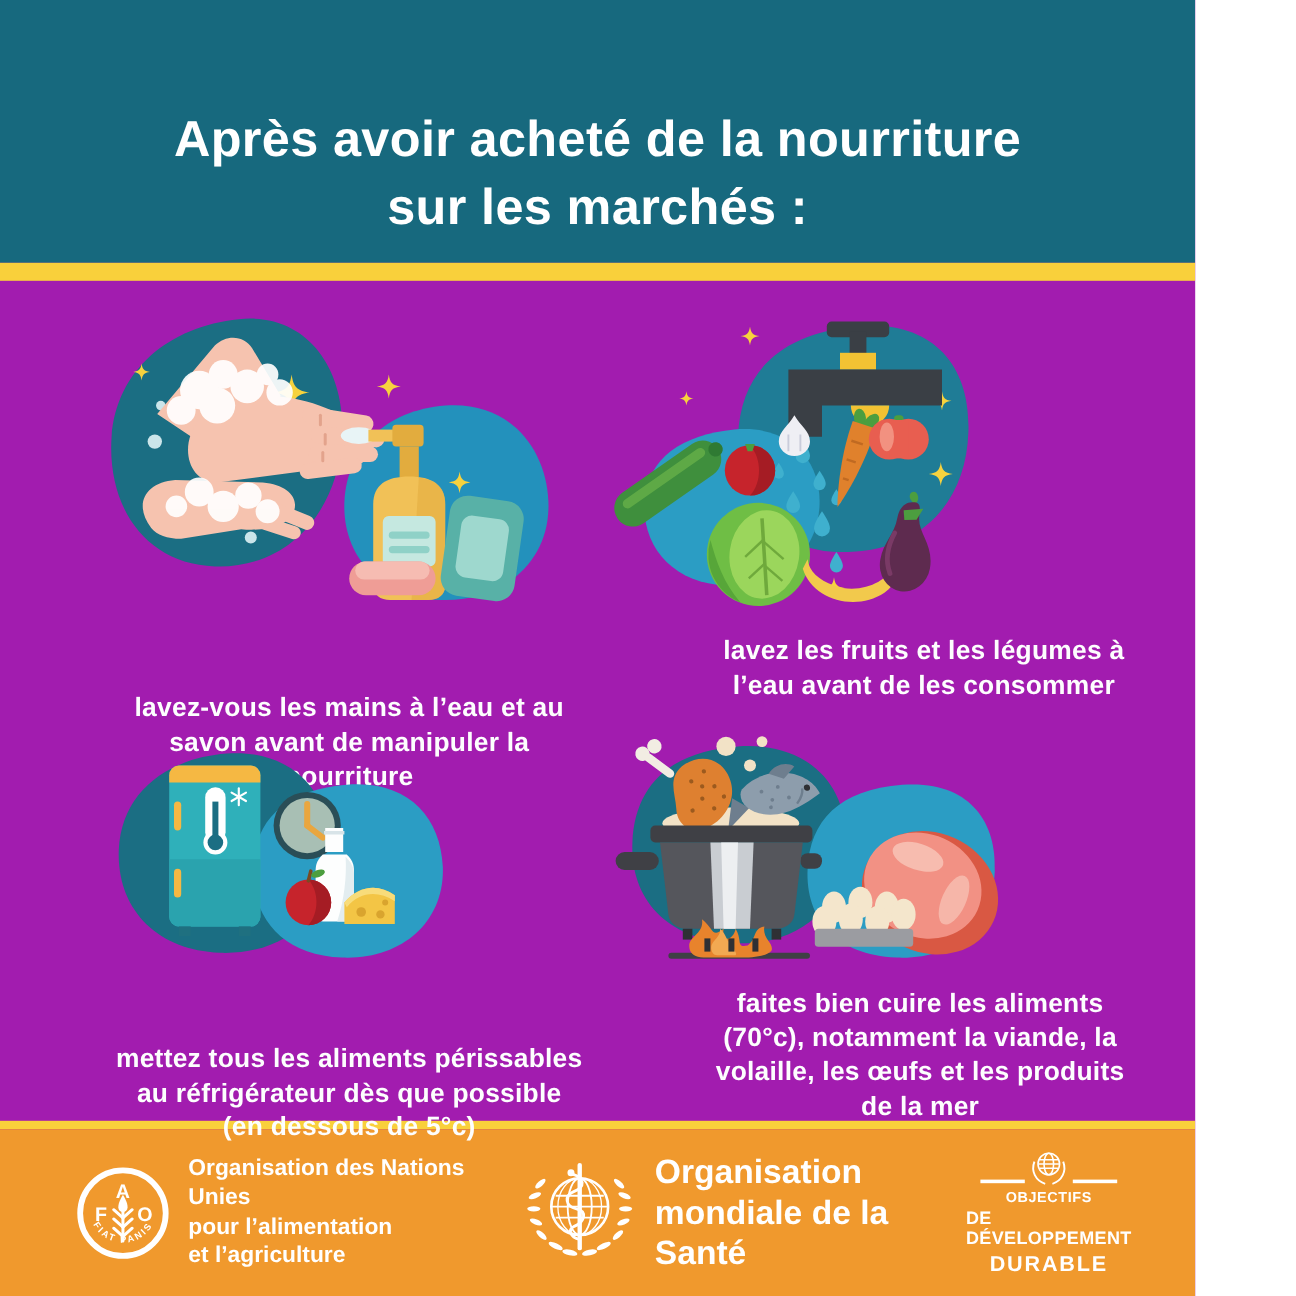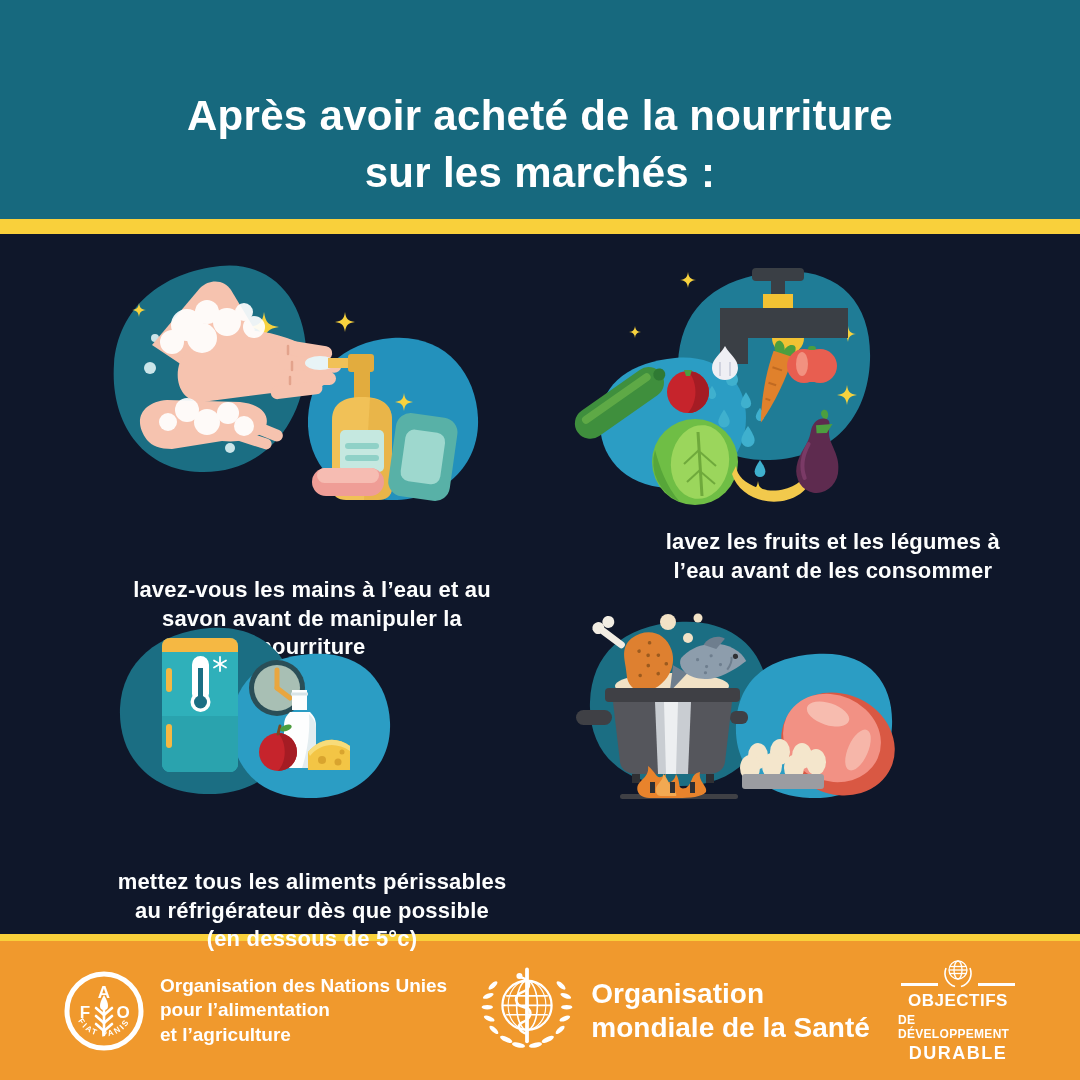--- a/index.html
+++ b/index.html
@@ -1,18 +1,18 @@
 <!DOCTYPE html>
 <html lang="fr"><head>
 <meta charset="utf-8">
 <style>
   html,body{margin:0;padding:0;}
   .poster{
-    position:relative;width:1080px;height:1080px;overflow:hidden;
-    font-family:"Liberation Sans",sans-serif;background:#0f172a;
+    position:relative;width:996px;height:1080px;overflow:hidden;
+    font-family:"Liberation Sans",sans-serif;background:#a21caf;
   }
   
   .header{
     height:219px;background:#17697E;display:flex;flex-direction:column;
     justify-content:flex-end;align-items:center;padding-bottom:18px;box-sizing:border-box;
   }
   .title{
     color:#FFFFFF;font-size:42px;font-weight:bold;line-height:1.36;
     text-align:center;letter-spacing:.3px;
   }
@@ -39,22 +39,22 @@
     height:139px;background:#F0992D;display:flex;align-items:center;
     justify-content:space-between;padding:0 62px;box-sizing:border-box;
   }
   .org{display:flex;align-items:center;}
   .org-text{color:#FFFFFF;font-weight:bold;}
   .fao-text{font-size:19px;line-height:1.27;margin-left:14px;}
   .who-text{font-size:28px;line-height:1.2;margin-left:12px;}
   .sdg{display:flex;flex-direction:column;align-items:center;width:120px;}
   .sdg-linewrap{width:114px;display:flex;justify-content:space-between;margin-top:-5px;}
   .sdg-seg{width:37px;height:3px;background:#FFFFFF;}
-  .sdg-l1{color:#fff;font-weight:bold;font-size:17px;letter-spacing:.5px;margin-top:5px;text-align:center;}
-  .sdg-l2{color:#fff;font-weight:bold;font-size:12px;letter-spacing:.3px;margin-top:2px;}
+  .sdg-l1{color:#fff;font-weight:bold;font-size:12px;letter-spacing:.5px;margin-top:5px;text-align:center;}
+  .sdg-l2{color:#fff;font-weight:bold;font-size:15px;letter-spacing:.3px;margin-top:2px;}
   .sdg-l3{color:#fff;font-weight:bold;font-size:18px;letter-spacing:1.5px;margin-top:2px;}
 </style>
 </head>
 <body>
 
 <div class="poster">
 
   <div class="header">
     <div class="title">Après avoir acheté de la nourriture<br>sur les marchés :</div>
   </div>
@@ -381,20 +381,21 @@
                   <ellipse cx="220" cy="142" rx="10" ry="13"></ellipse>
               <ellipse cx="242" cy="146" rx="10" ry="13"></ellipse>
                   <ellipse cx="190" cy="158" rx="10" ry="13"></ellipse>
               <ellipse cx="212" cy="156" rx="10" ry="13"></ellipse>
                   <ellipse cx="234" cy="158" rx="10" ry="13"></ellipse>
               <ellipse cx="256" cy="152" rx="10" ry="13"></ellipse>
             </g>
             <rect x="182" y="164" width="82" height="15" rx="3" fill="#9B9CA1"></rect>
           </g>
         </svg>
+        <div class="caption">faites bien cuire les aliments<br>(70°c), notamment la viande, la<br>volaille, les œufs et les produits<br>de la mer</div>
         </div>
       </div>
     </div>
   </div>
 
   <div class="divider-bottom"></div>
 
   <div class="footer">
 
     <div class="org">

